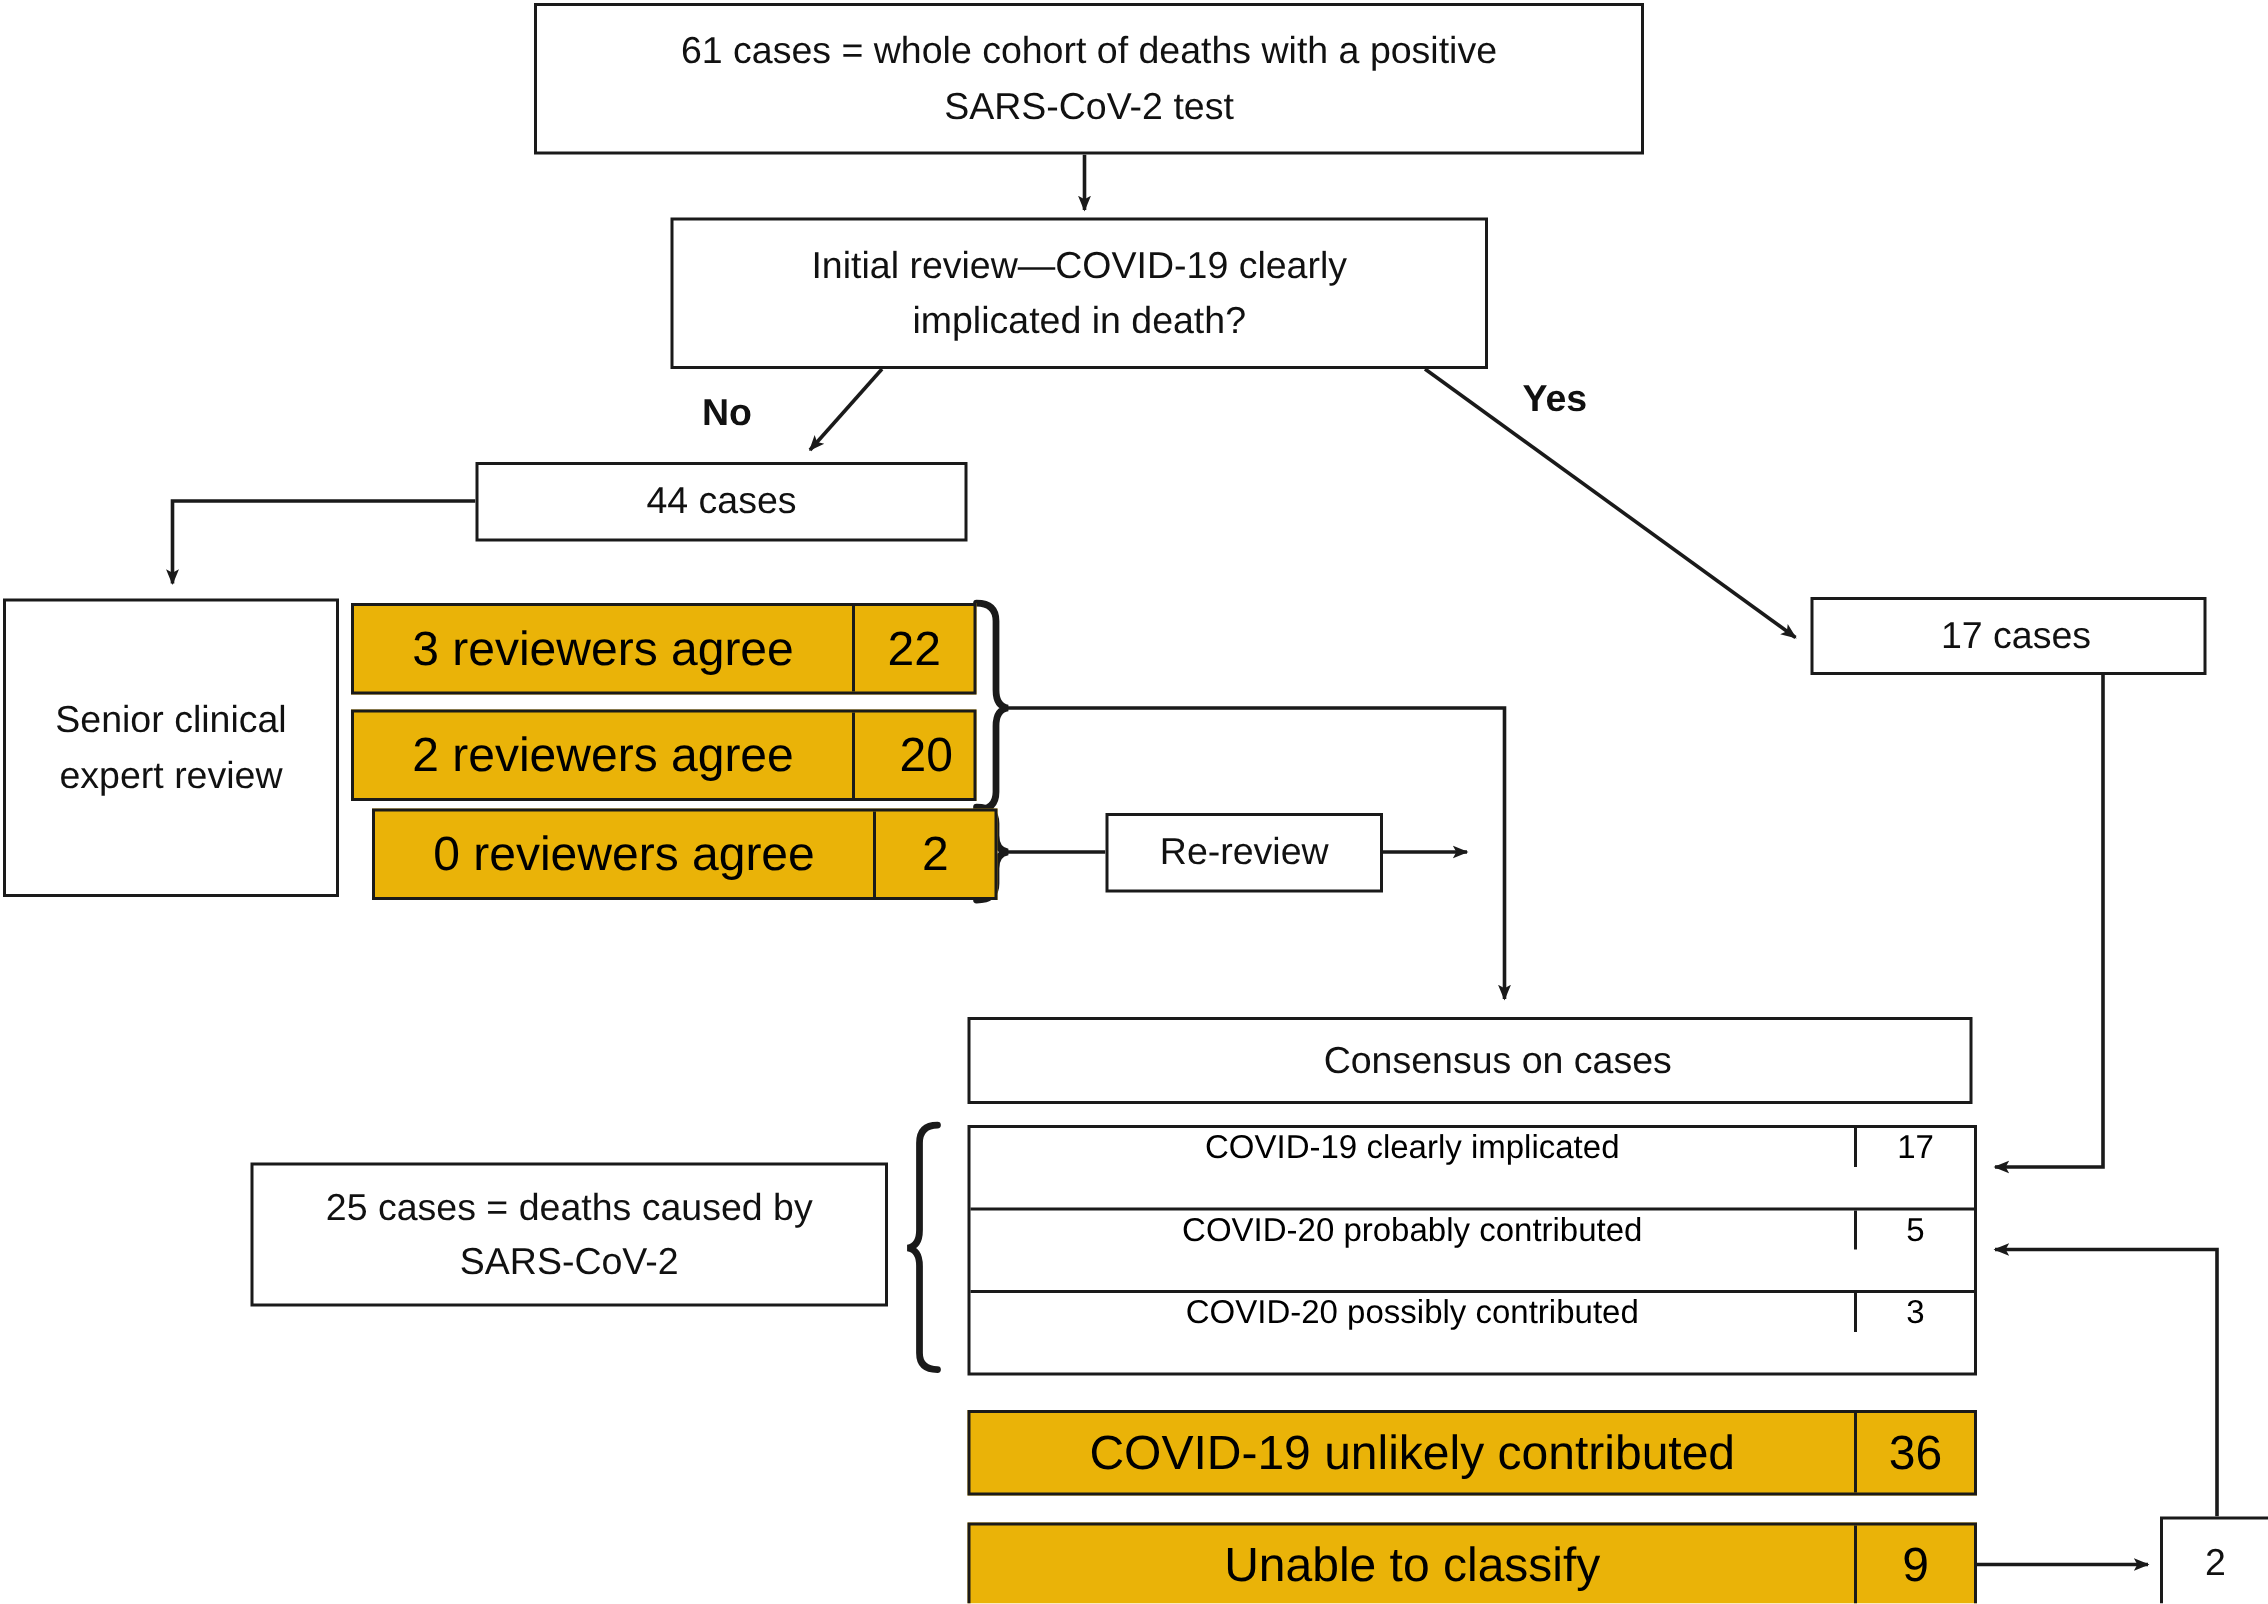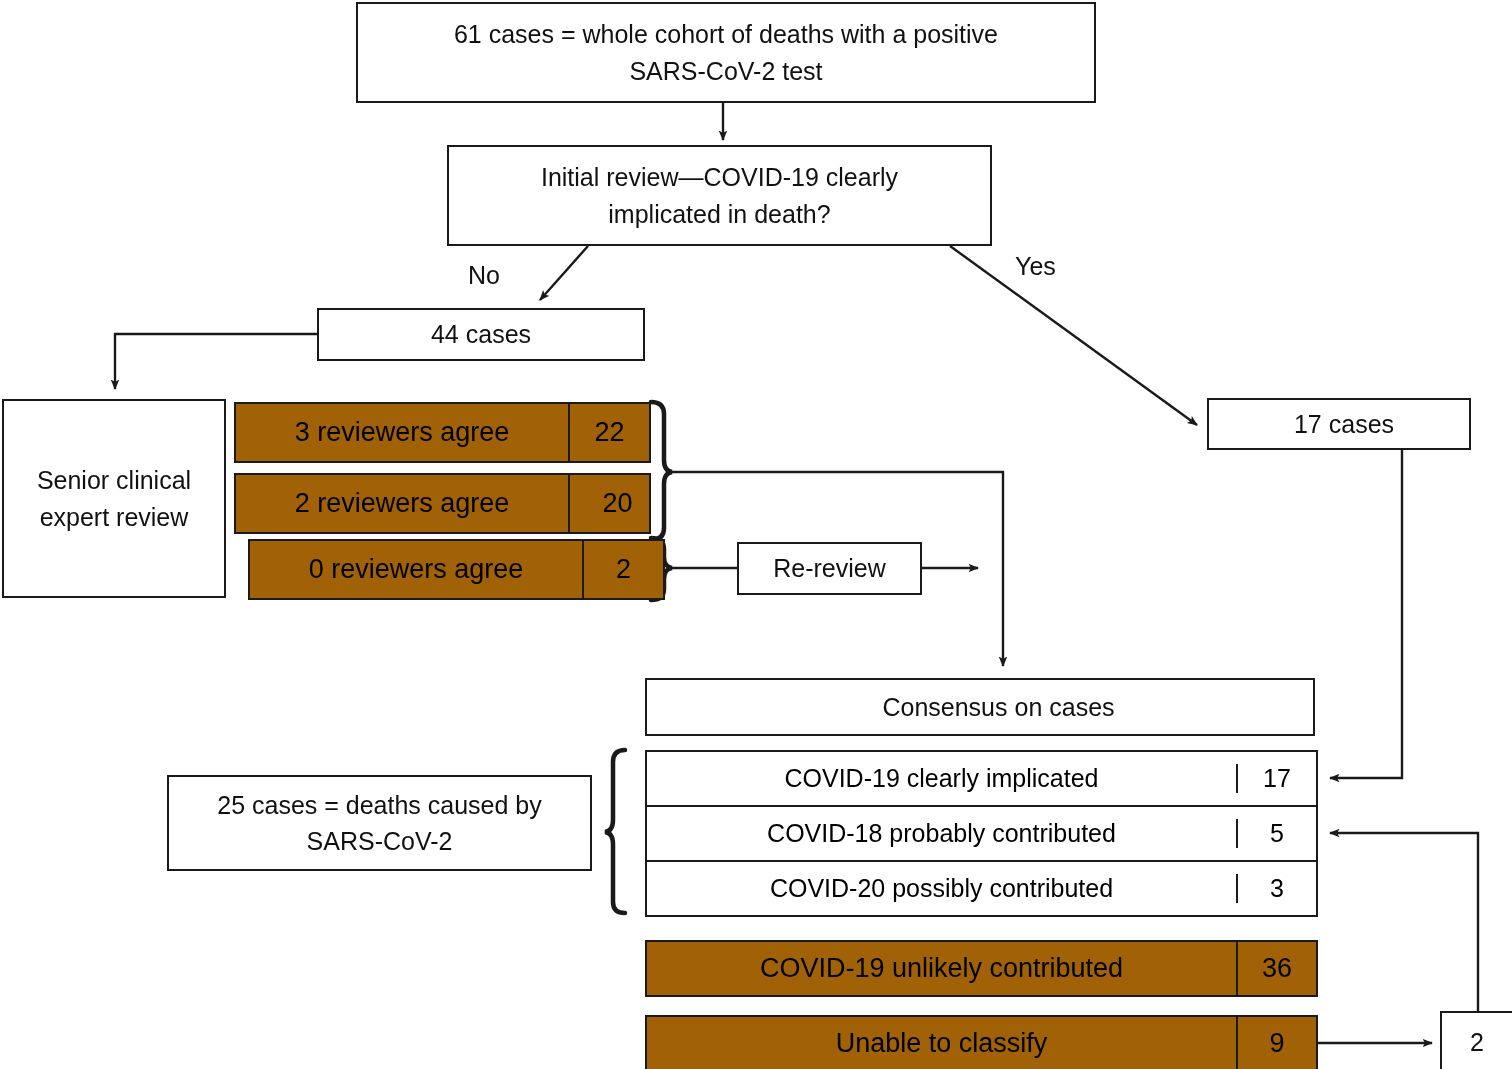--- a/index.html
+++ b/index.html
@@ -39,25 +39,25 @@
     z-index: 2;
   }
   .node .txt {
     padding: 0 10px;
     white-space: pre-line;
   }
   .rowbox {
     position: absolute;
     box-sizing: border-box;
     border: 2px solid #1a1a1a;
-    background: #a16207;
+    background: #eab308;
     display: flex;
     align-items: stretch;
     z-index: 2;
-    font-size: 27px;
+    font-size: 32px;
   }
   .rowbox .label {
     flex: 1 1 auto;
     display: flex;
     align-items: center;
     justify-content: center;
     text-align: center;
   }
   .rowbox .value {
     flex: 0 0 auto;
@@ -65,35 +65,36 @@
     border-left: 2px solid #1a1a1a;
     display: flex;
     align-items: center;
     justify-content: center;
   }
   .edgelabel {
     position: absolute;
     font-size: 25px;
     color: #111111;
     z-index: 3;
+    font-weight: bold;
   }
   .outgroup {
     position: absolute;
     box-sizing: border-box;
     border: 2px solid #1a1a1a;
     background: #ffffff;
     z-index: 2;
     display: flex;
     flex-direction: column;
   }
   .outgroup .orow {
     flex: 1 1 0;
     display: flex;
-    align-items: center;
-    font-size: 25px;
+    align-items: flex-start;
+    font-size: 22px;
   }
   .outgroup .orow + .orow {
     border-top: 2px solid #1a1a1a;
   }
   .outgroup .orow .label {
     flex: 1 1 auto;
     display: flex;
     align-items: center;
     justify-content: center;
     text-align: center;
@@ -200,21 +201,21 @@
     <span class="txt">25 cases = deaths caused by
 SARS-CoV-2</span>
   </div>
 
   <div class="outgroup" style="left:645px; top:750px; width:673px; height:167px;">
     <div class="orow">
       <span class="label">COVID-19 clearly implicated</span>
       <span class="value">17</span>
     </div>
     <div class="orow">
-      <span class="label">COVID-18 probably contributed</span>
+      <span class="label">COVID-20 probably contributed</span>
       <span class="value">5</span>
     </div>
     <div class="orow">
       <span class="label">COVID-20 possibly contributed</span>
       <span class="value">3</span>
     </div>
   </div>
 
   <div class="rowbox" style="left:645px; top:940px; width:673px; height:57px;">
     <span class="label">COVID-19 unlikely contributed</span>

